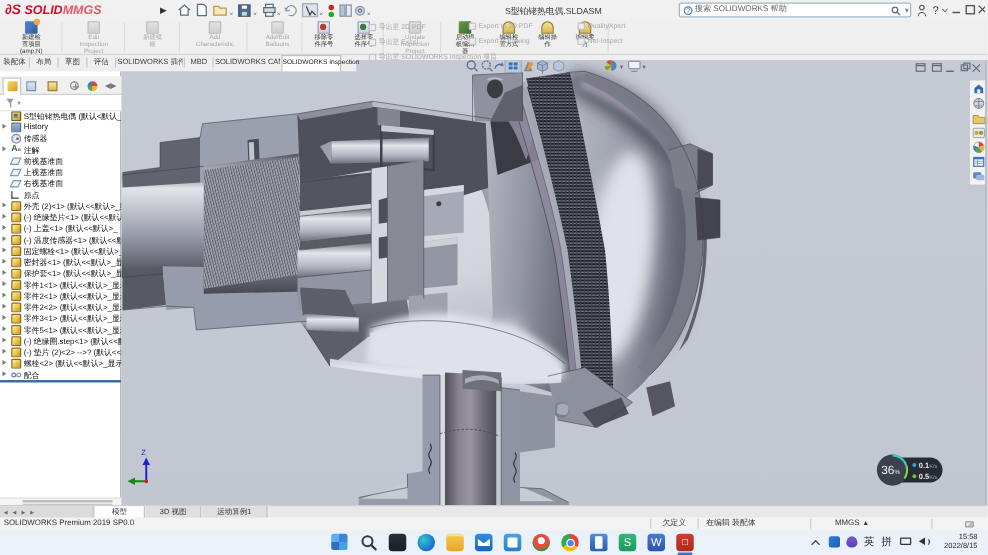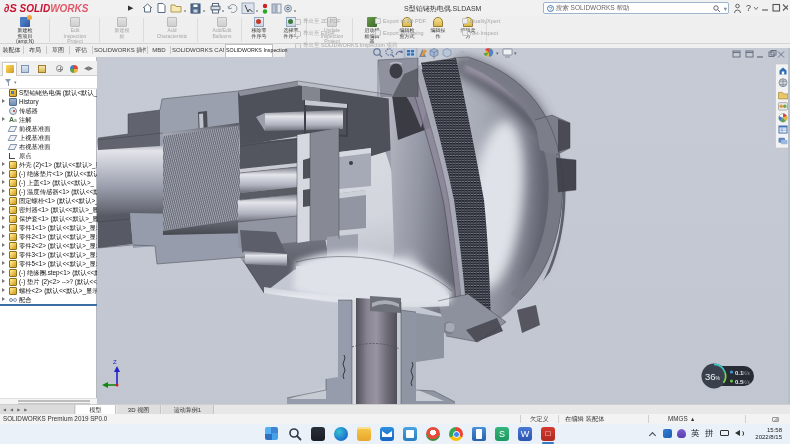--- a/index.html
+++ b/index.html
@@ -44,21 +44,21 @@
 
 #taskbar{position:absolute;left:0;top:424px;width:790px;height:20px;background:#eaf1f8;}
 .tbi{position:absolute;top:3px;width:14px;height:14px;border-radius:3px;}
 
 #viewport{position:absolute;left:97px;top:48px;width:693px;height:356px;background:linear-gradient(180deg,#c6cad4 0%,#c4c8d2 60%,#c2c6d0 100%);overflow:hidden;}
 </style></head>
 <body>
 <div id="app">
 
   <div id="titlebar">
-    <div id="logo"><span style="font-size:11px">∂S</span> SOLID<span class="lt">WORKS</span></div>
+    <div id="logo"><span style="font-size:11px">∂S</span> SOLID<span class="lt">MMGS</span></div>
     <div class="qat" style="left:128px;color:#333;font-size:7px;">▶</div>
     <svg class="qat" style="left:141px;top:2px;" width="160" height="12" viewBox="0 0 160 12">
       <g fill="none" stroke="#5a6b7f" stroke-width="1">
         <path d="M2,6 L6.5,2 L11,6 M3.5,5.5 L3.5,10 L9.5,10 L9.5,5.5" fill="#fff"></path>
         <path d="M17,1.5 h5 l2,2 v7 h-7 Z" fill="#fff"></path>
         <path d="M30,3 h4 l1,1.5 h5 v5.5 h-10 Z" fill="#f7e9b5" stroke="#b09a50"></path>
           <path d="M43,8 l2,2 M43,10 l2,-2" stroke="#888" stroke-width="0.7"></path>
         <rect x="50" y="2" width="9" height="9" fill="#4a6b9a" stroke="#3a5578"></rect>
           <rect x="52" y="2" width="5" height="3.5" fill="#fff"></rect>
           <rect x="52" y="7" width="5" height="4" fill="#c8d4e4"></rect>

